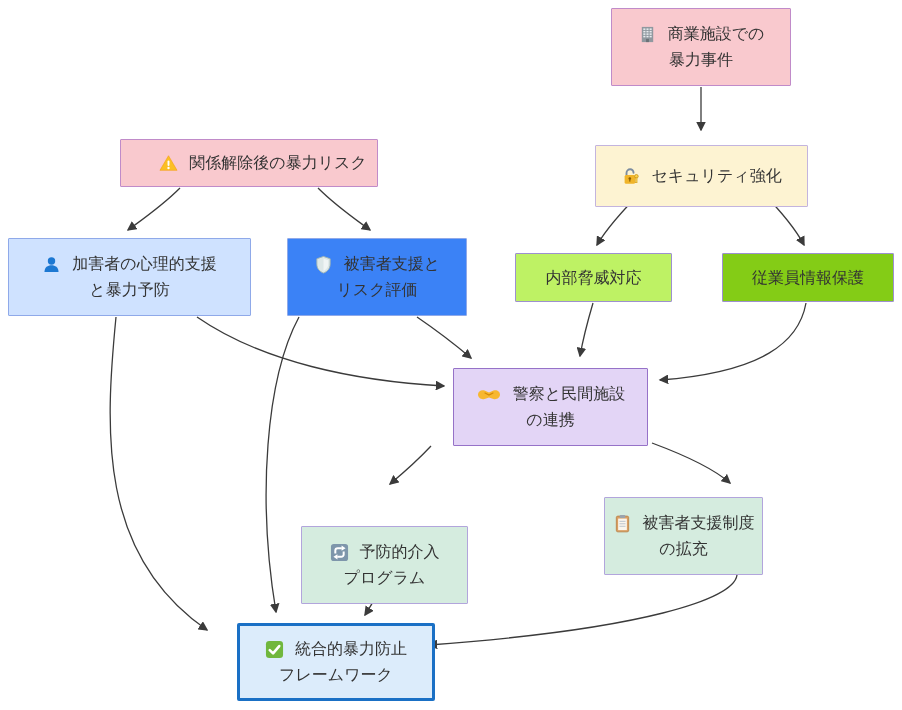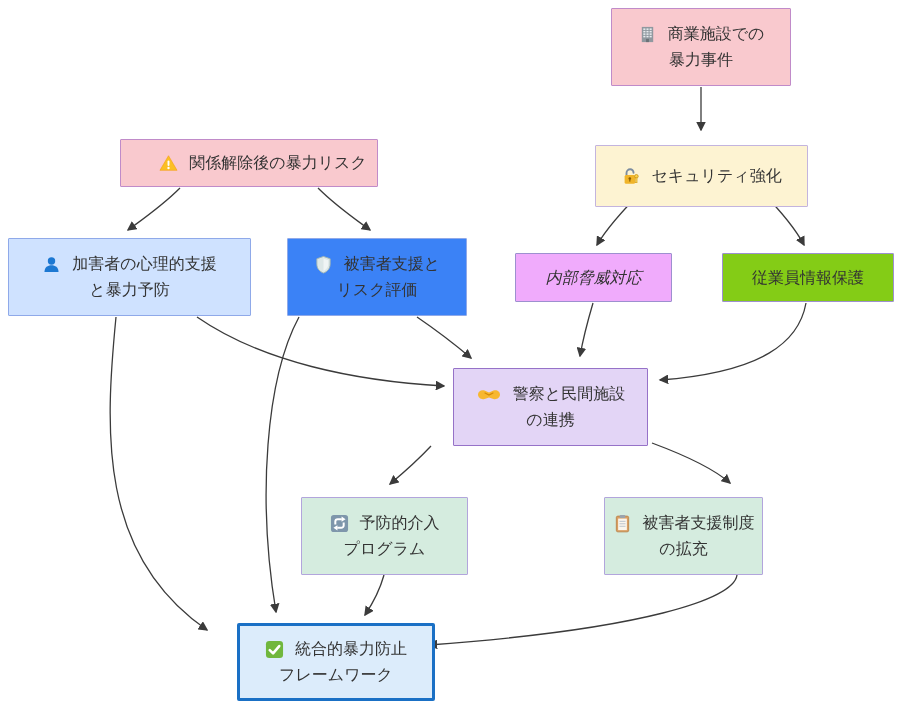--- a/index.html
+++ b/index.html
@@ -21,21 +21,21 @@
   .c-frame{border-width:3px !important;border-radius:2px;}
   
   #n-incident      {left:611px;top:8px;  width:180px;height:78px;}
   #n-risk          {left:120px;top:139px;width:258px;height:48px;padding-left:28px;}
   #n-security      {left:595px;top:139px;width:213px;height:62px;margin-top:6px;}
   #n-perpetrator   {left:8px;  top:238px;width:243px;height:78px;}
   #n-victim-support{left:287px;top:238px;width:180px;height:78px;}
   #n-insider       {left:515px;top:253px;width:157px;height:49px;}
   #n-employee      {left:722px;top:253px;width:172px;height:49px;}
   #n-police        {left:453px;top:368px;width:195px;height:78px;}
-  #n-prevention    {left:301px;top:497px;width:167px;height:78px;}
+  #n-prevention    {left:301px;top:526px;width:167px;height:78px;}
   #n-victim-system {left:604px;top:497px;width:159px;height:78px;}
   #n-framework     {left:219px;top:623px;width:198px;height:78px;margin-left:18px;}
 </style>
 </head>
 <body>
 
 <div class="canvas">
 
   <svg width="0" height="0" style="position:absolute" aria-hidden="true">
     <defs>
@@ -170,21 +170,21 @@
   <div class="node" id="n-victim-support" style="background: #3b82f6; border-color: rgb(143, 169, 233);">
     <div class="line">
         <svg class="ic">
           <use href="#sym-shield"></use>
         </svg>
         <span>被害者支援と</span>
       </div>
     <div class="line">リスク評価</div>
   </div>
 
-  <div class="node" id="n-insider" style="background: #f0abfc; border-color: rgb(157, 144, 207); font-style: italic;">
+  <div class="node" id="n-insider" style="background: #bef264; border-color: rgb(157, 144, 207);">
     <div class="line">
         <span>内部脅威対応</span>
       </div>
   </div>
 
   <div class="node" id="n-employee" style="background: #84cc16; border-color: rgb(157, 144, 207);">
     <div class="line">
         <span>従業員情報保護</span>
       </div>
   </div>

